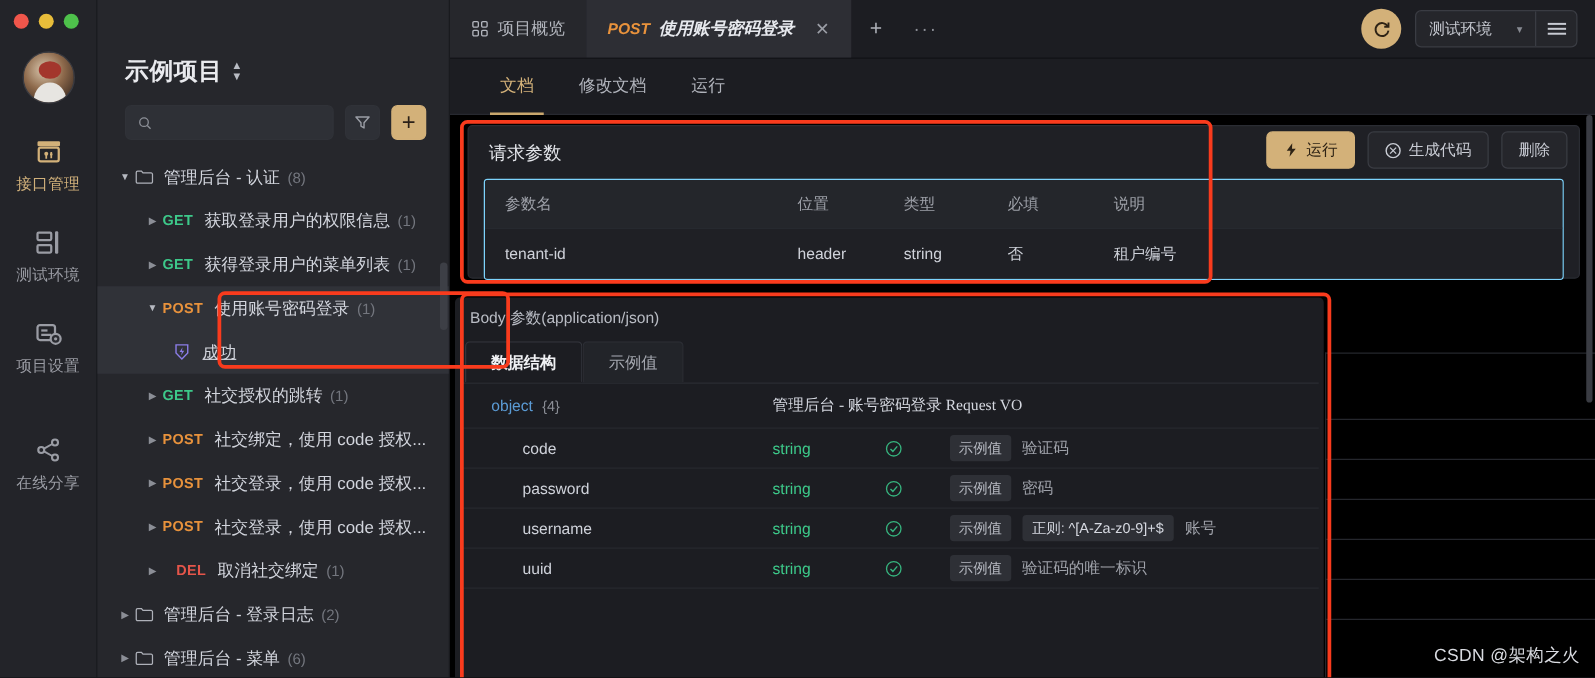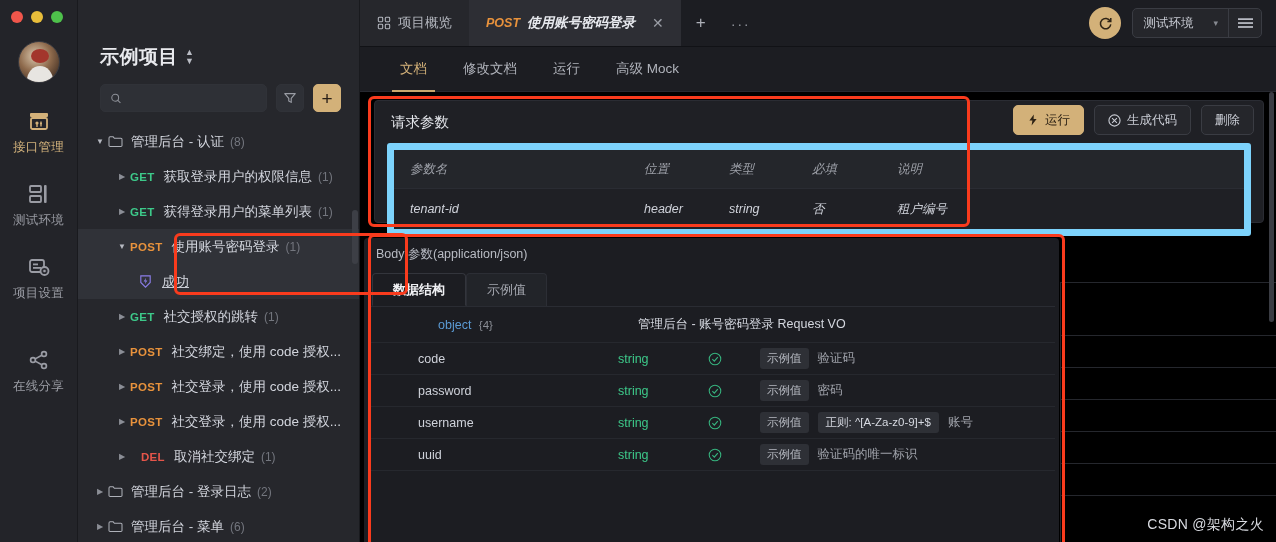--- a/index.html
+++ b/index.html
@@ -170,21 +170,21 @@
     height: 30px; border-radius: 5px; display: flex; align-items: center; gap: 6px;
     padding: 0 13px; font-size: 12.5px; cursor: pointer; border: 1px solid #3a3c43; color: #c9ccd4;
     background: #25262b;
   }
   .abtn.primary { background: #d3b179; border-color: #d3b179; color: #2e2315; }
 
   
   .panel { position: absolute; background: #1f2025; border: 1px solid #2a2c33; border-radius: 4px; }
   #reqpanel { left: 14px; top: 8px; width: 890px; height: 123px; padding: 0; }
   .panel-title { font-size: 14.5px; color: #e3e5ea; padding: 12px 0 0 16px; font-weight: 400; }
-  .ptable { margin: 11px 12px 0 12px; border: 7px solid #7dd3fc; border-radius: 3px; overflow: hidden; font-style: italic; }
+  .ptable { margin: 11px 12px 0 12px; border: 1px solid #7dd3fc; border-radius: 3px; overflow: hidden; }
   .ptable .thead { display: flex; background: #24262b; height: 38px; align-items: center; font-size: 12.5px; color: #9ea1a9; }
   .ptable .trow2 { display: flex; background: #1f2025; height: 41px; align-items: center; font-size: 12.5px; color: #cfd2da; border-top: 1px solid #2a2c33; }
   .c1 { width: 250px; padding-left: 16px; }
   .c2 { width: 85px; }
   .c3 { width: 83px; }
   .c4 { width: 85px; }
   .c5 { flex: 1; }
 
   
   #bodypanel { left: 4px; top: 146px; width: 695px; height: 396px; background: #1c1d22; border: none; }
@@ -194,23 +194,23 @@
     height: 33px; padding: 0 20px; display: flex; align-items: center; font-size: 13px;
     border-radius: 4px 4px 0 0; cursor: pointer; color: #a5a8b0; background: transparent;
   }
   .btab.on { color: #f0f1f4; font-weight: 700; background: #1c1d22; border: 1px solid #33353c; border-bottom-color: #1c1d22; }
   .btab.off { background: #222429; border: 1px solid #2c2e35; border-bottom: none; }
 
   .schema { margin: 0 4px 0 4px; border-top: 1px solid #2a2c33; }
   .srow { display: flex; align-items: center; height: 32px; font-size: 12.5px; border-bottom: 1px solid #26282e; }
   .srow.head { height: 36px; border-bottom: 1px solid #26282e; }
   .s-name { width: 250px; padding-left: 50px; color: #cfd2da; }
-  .s-name.obj { color: #5b9bd5; margin-left: 20px; }
+  .s-name.obj { padding-left: 25px; color: #5b9bd5; }
   .s-objbrace { color: #8a8d95; font-size: 11.5px; margin-left: 4px; }
-  .s-objdesc { color: #d4d7df; font-size: 12.5px; }
+  .s-objdesc { color: #d4d7df; font-size: 12.5px; font-family: Liberation Serif, serif; }
   .s-type { width: 90px; color: #3dc98a; }
   .s-check { width: 52px; display: flex; align-items: center; }
   .s-badge {
     background: #2e3036; color: #b7bac2; font-size: 11.5px; padding: 3px 7px; border-radius: 3px;
     margin-right: 9px; white-space: nowrap;
   }
   .s-regex {
     background: #2e3036; color: #d6d9e1; font-size: 11.5px; padding: 3px 8px; border-radius: 3px;
     margin-right: 9px; white-space: nowrap; font-family: "Liberation Sans", sans-serif;
   }
@@ -464,21 +464,20 @@
             </svg>
           </div>
         </div>
       </div>
     </div>
 
     <div class="subtabs">
       <div class="stab on">文档</div>
       <div class="stab">修改文档</div>
       <div class="stab">运行</div>
-      <div class="stab">高级 Mock</div>
     </div>
 
     <div class="content">
 
       <div class="actionbar">
         <div class="abtn primary">
           <svg width="12" height="12" viewBox="0 0 12 12">
             <path d="M6.8 0.6 2.4 6.6h3L4.6 11.4 9.6 5h-3z" fill="#2e2315"></path>
           </svg>
           <span>运行</span>

